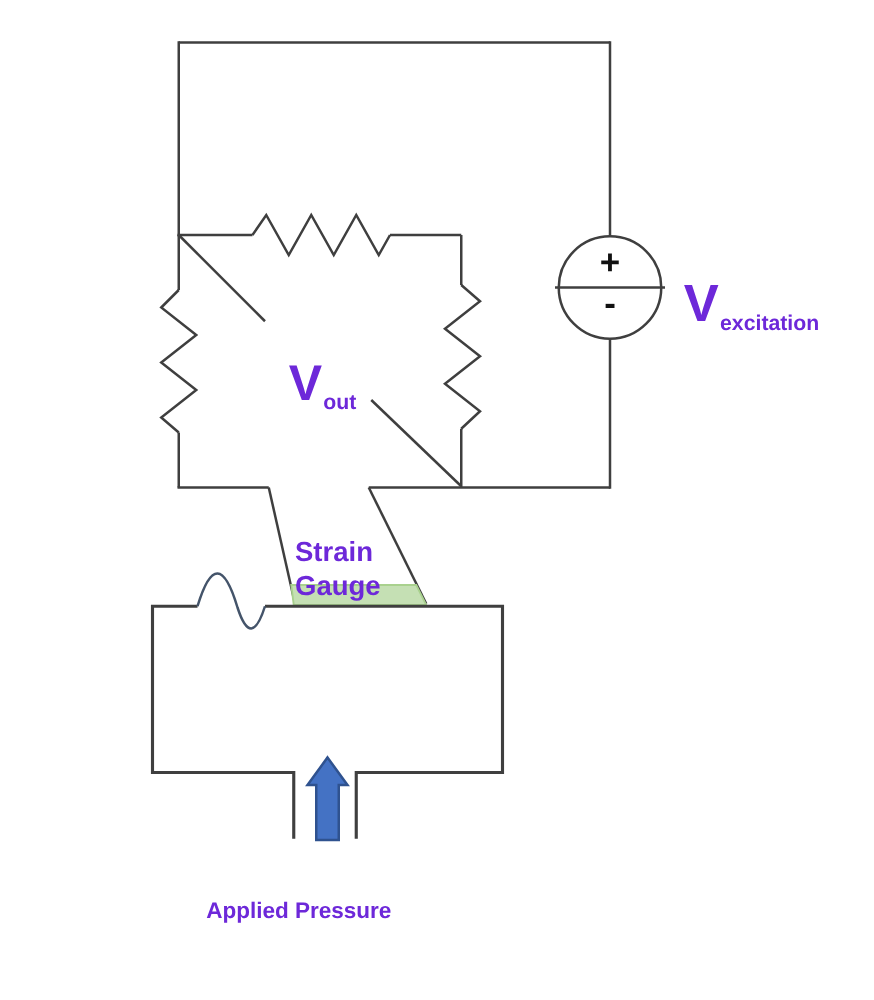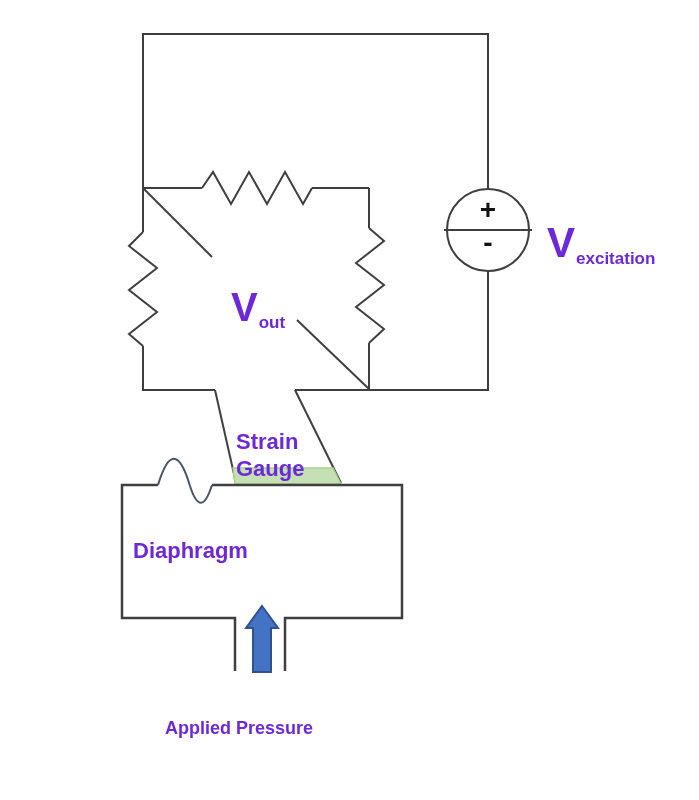--- a/index.html
+++ b/index.html
@@ -80,17 +80,16 @@
 
   <div class="lbl vlabel vexc">
     <span>V</span><span class="vsub">excitation</span>
   </div>
 
   <div class="lbl strain">
     <div>Strain</div>
     <div>Gauge</div>
   </div>
 
-  <div class="lbl diaphragm-lbl">Diaphragm</div>
 
   <div class="lbl pressure-lbl">Applied Pressure</div>
 
 </div>
 
 </body></html>

